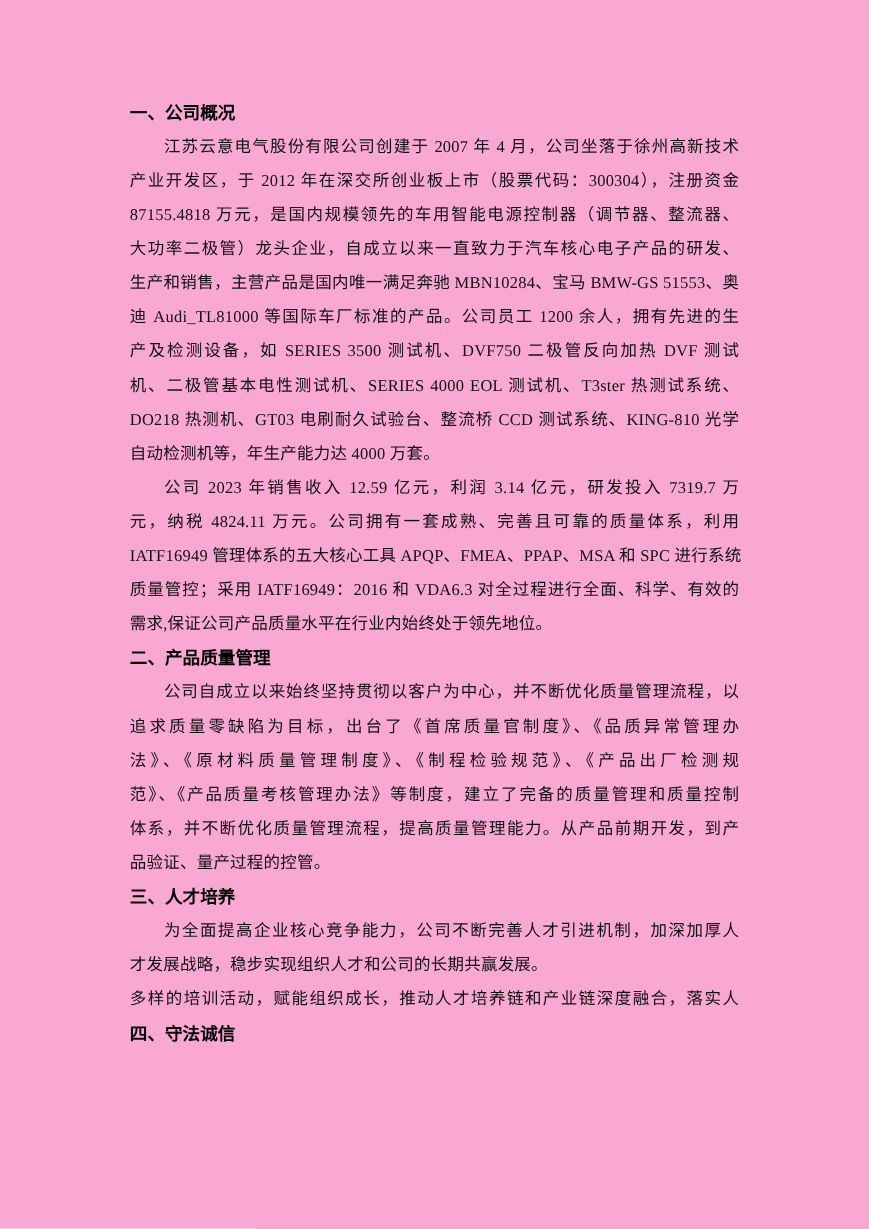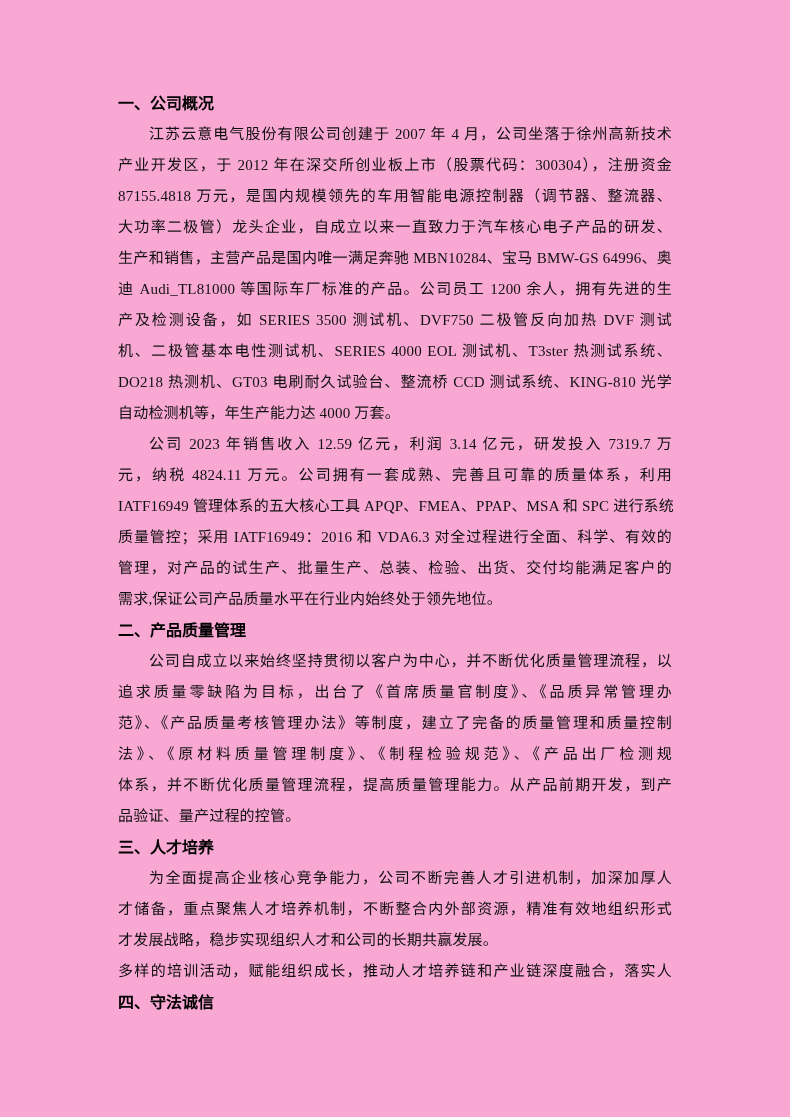--- a/index.html
+++ b/index.html
@@ -55,46 +55,44 @@
 
 <div class="page">
   <div class="content">
 
     <div class="heading">一、公司概况</div>
 
     <div class="line indent">江苏云意电气股份有限公司创建于 2007 年 4 月，公司坐落于徐州高新技术</div>
     <div class="line">产业开发区，于 2012 年在深交所创业板上市（股票代码：300304），注册资金</div>
     <div class="line">87155.4818 万元，是国内规模领先的车用智能电源控制器（调节器、整流器、</div>
     <div class="line">大功率二极管）龙头企业，自成立以来一直致力于汽车核心电子产品的研发、</div>
-    <div class="line">生产和销售，主营产品是国内唯一满足奔驰 MBN10284、宝马 BMW-GS 64996、奥</div>
+    <div class="line">生产和销售，主营产品是国内唯一满足奔驰 MBN10284、宝马 BMW-GS 51553、奥</div>
     <div class="line">迪 Audi_TL81000 等国际车厂标准的产品。公司员工 1200 余人，拥有先进的生</div>
     <div class="line">产及检测设备，如 SERIES 3500 测试机、DVF750 二极管反向加热 DVF 测试</div>
     <div class="line">机、二极管基本电性测试机、SERIES 4000 EOL 测试机、T3ster 热测试系统、</div>
     <div class="line">DO218 热测机、GT03 电刷耐久试验台、整流桥 CCD 测试系统、KING-810 光学</div>
     <div class="line plain">自动检测机等，年生产能力达 4000 万套。</div>
 
     <div class="line indent">公司 2023 年销售收入 12.59 亿元，利润 3.14 亿元，研发投入 7319.7 万</div>
     <div class="line">元，纳税 4824.11 万元。公司拥有一套成熟、完善且可靠的质量体系，利用</div>
     <div class="line">IATF16949 管理体系的五大核心工具 APQP、FMEA、PPAP、MSA 和 SPC 进行系统</div>
     <div class="line">质量管控；采用 IATF16949：2016 和 VDA6.3 对全过程进行全面、科学、有效的</div>
-    <div class="line">管理，对产品的试生产、批量生产、总装、检验、出货、交付均能满足客户的</div>
     <div class="line plain">需求,保证公司产品质量水平在行业内始终处于领先地位。</div>
 
     <div class="heading">二、产品质量管理</div>
 
     <div class="line indent">公司自成立以来始终坚持贯彻以客户为中心，并不断优化质量管理流程，以</div>
     <div class="line">追求质量零缺陷为目标，出台了《首席质量官制度》、《品质异常管理办</div>
+    <div class="line">法》、《原材料质量管理制度》、《制程检验规范》、《产品出厂检测规</div>
     <div class="line">范》、《产品质量考核管理办法》等制度，建立了完备的质量管理和质量控制</div>
-    <div class="line">法》、《原材料质量管理制度》、《制程检验规范》、《产品出厂检测规</div>
     <div class="line">体系，并不断优化质量管理流程，提高质量管理能力。从产品前期开发，到产</div>
     <div class="line plain">品验证、量产过程的控管。</div>
 
     <div class="heading">三、人才培养</div>
 
     <div class="line indent">为全面提高企业核心竞争能力，公司不断完善人才引进机制，加深加厚人</div>
-    <div class="line">才储备，重点聚焦人才培养机制，不断整合内外部资源，精准有效地组织形式</div>
     <div class="line plain">才发展战略，稳步实现组织人才和公司的长期共赢发展。</div>
     <div class="line">多样的培训活动，赋能组织成长，推动人才培养链和产业链深度融合，落实人</div>
 
     <div class="heading">四、守法诚信</div>
 
   </div>
 </div>
 
 </body></html>

